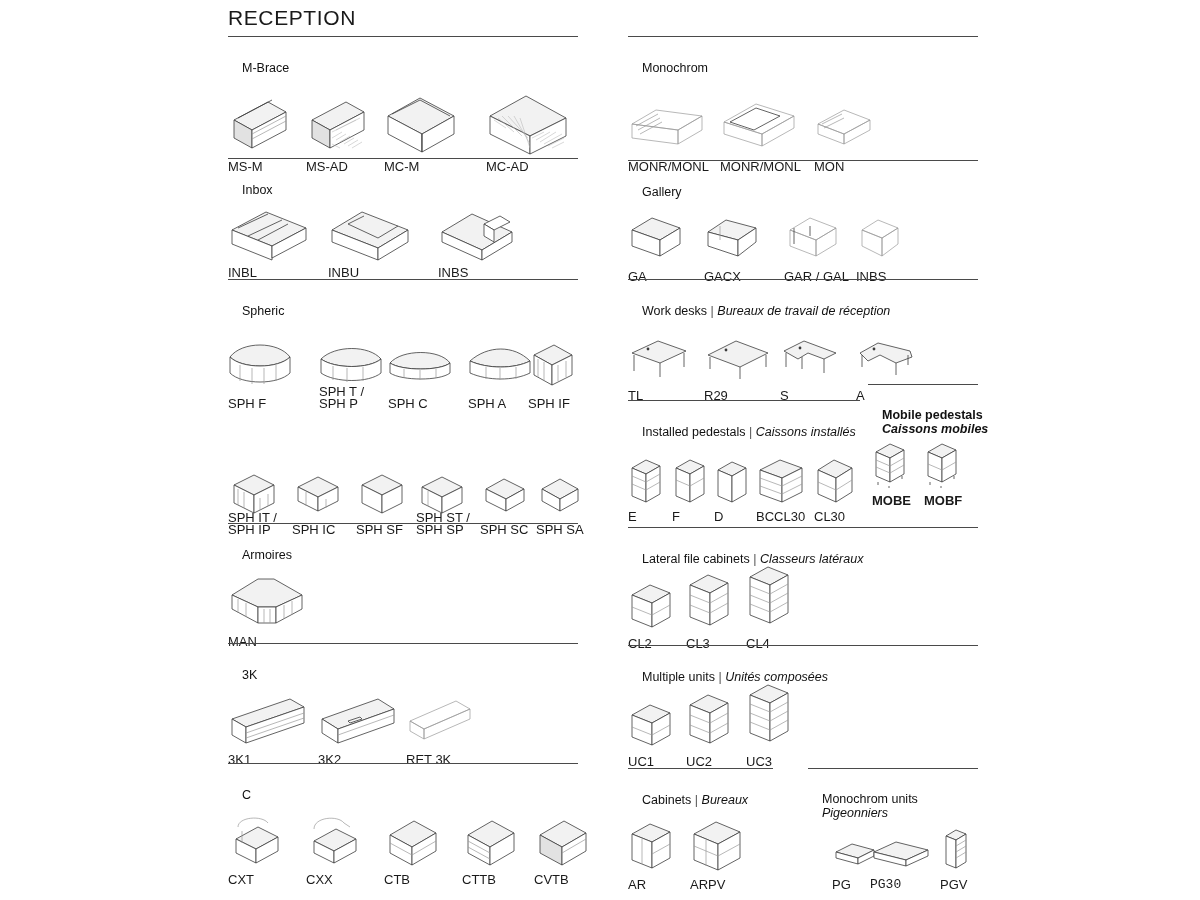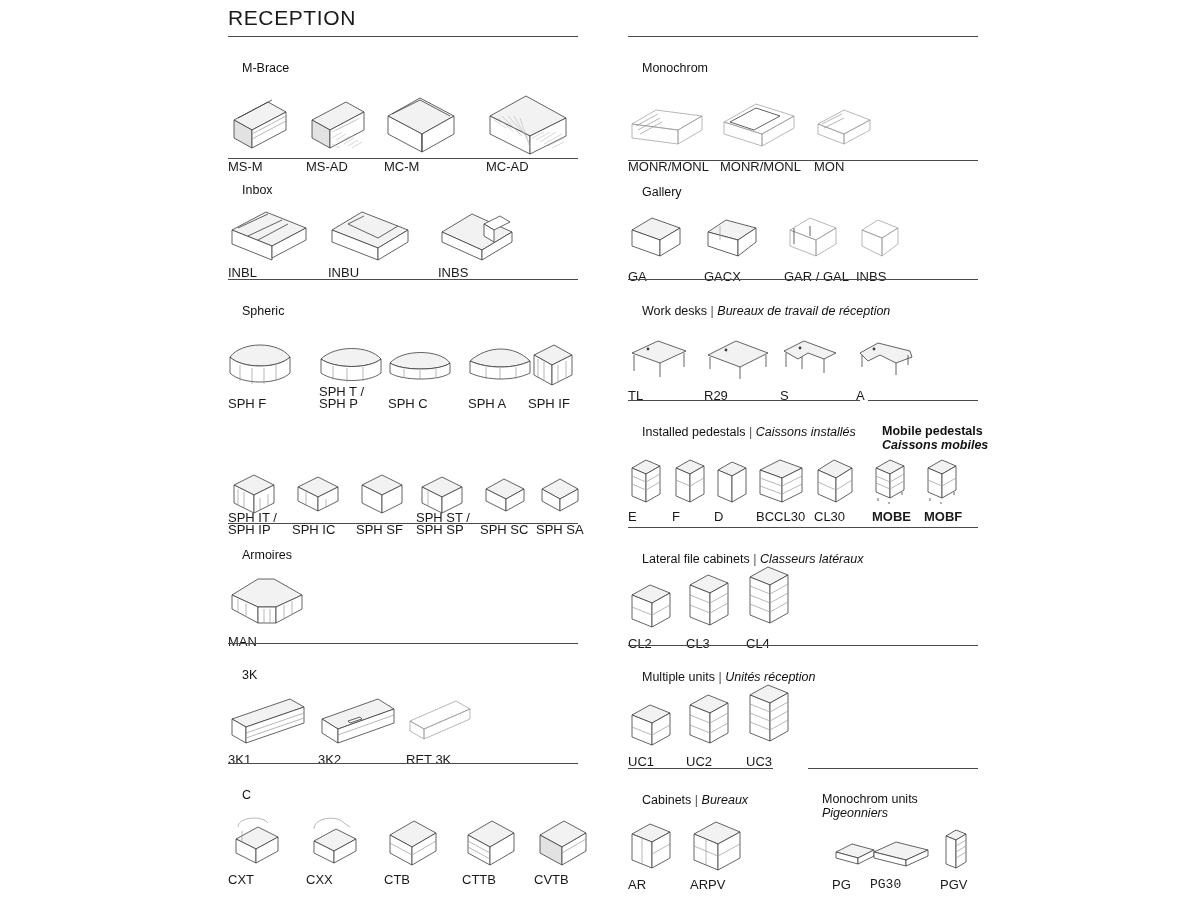--- a/index.html
+++ b/index.html
@@ -660,21 +660,21 @@
             <path class="fillw" d="M4 14 L4 38 L22 46 L22 22 Z"></path>
             <path class="fillw" d="M22 22 L38 12 L38 36 L22 46 Z"></path>
             <path class="lnl" d="M4 26 L22 34 M22 34 L38 24"></path>
           </svg>
         </div>
         <div class="code">CL30</div>
       </div>
     </div>
   </div>
 
-  <div class="section" style="left:868px; top:400px; width:110px;font-weight:bold;">
+  <div class="section" style="left:868px; top:384px; width:110px;font-weight:bold;">
     <div class="sec-head">
       <div class="sec-rule" style="width:110px;"></div>
       <div class="sec-title two-line" style="top:-9px;">
         <span>Mobile pedestals</span><br><span class="it">Caissons mobiles</span>
       </div>
     </div>
     <div class="items" style="top:40px; height:82px;">
       <div class="item" style="left:4px; top:0; width:46px; height:82px;">
         <div class="thumb">
           <svg width="38" height="48" viewBox="0 0 38 48">
@@ -740,21 +740,21 @@
           </svg>
         </div>
         <div class="code">CL4</div>
       </div>
     </div>
   </div>
 
   <div class="section" style="left:628px; top:645px; width:350px;">
     <div class="sec-head">
       <div class="sec-rule" style="width:350px;"></div>
-      <div class="sec-title"><span>Multiple units</span> <span class="sep">|</span> <span class="it">Unités réception</span></div>
+      <div class="sec-title"><span>Multiple units</span> <span class="sep">|</span> <span class="it">Unités composées</span></div>
     </div>
     <div class="items" style="top:26px; height:96px;">
       <div class="item" style="left:0px; top:0; width:58px; height:96px;">
         <div class="thumb">
           <svg width="48" height="52" viewBox="0 0 48 52">
             <path class="fillf" d="M4 18 L22 8 L42 16 L24 26 Z"></path>
             <path class="fillw" d="M4 18 L4 40 L24 48 L24 26 Z"></path>
             <path class="fillw" d="M24 26 L42 16 L42 38 L24 48 Z"></path>
             <path class="lnl" d="M4 30 L24 38 M24 38 L42 28"></path>
           </svg>

